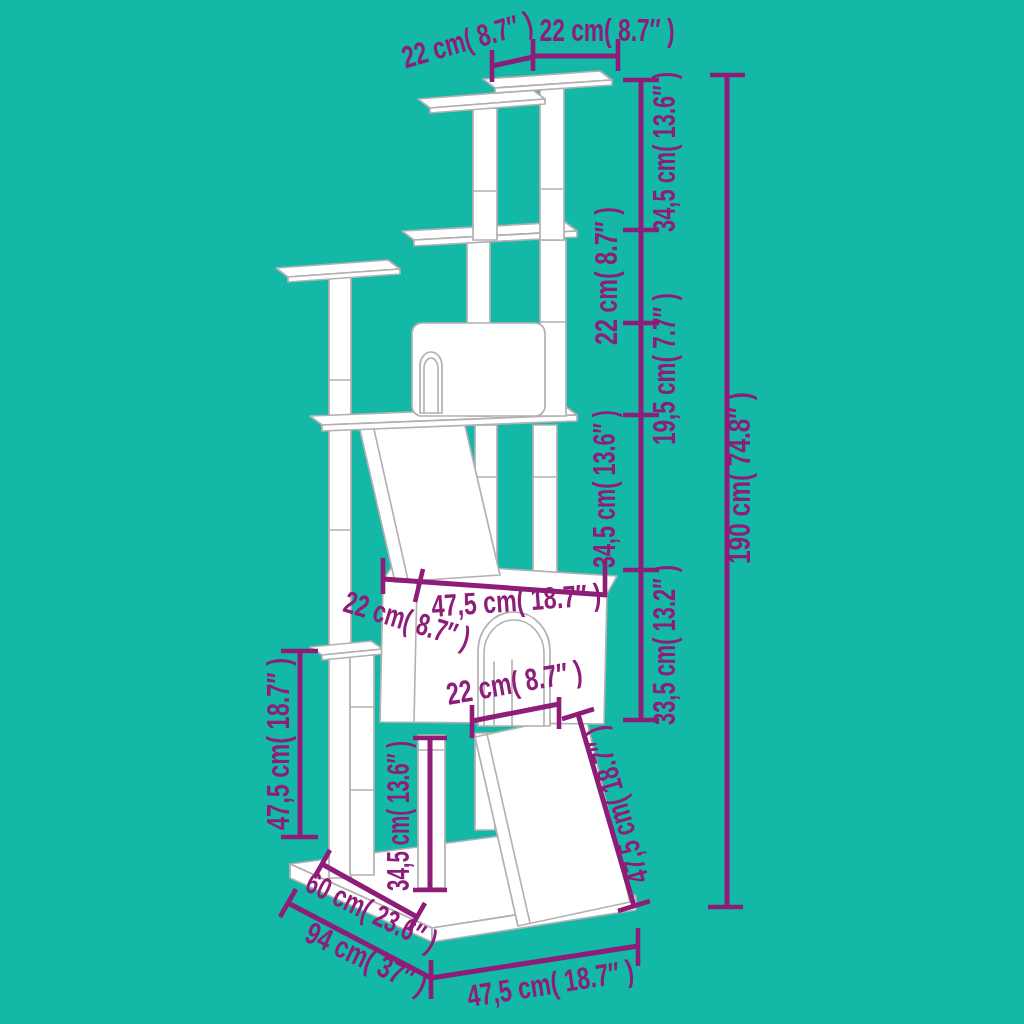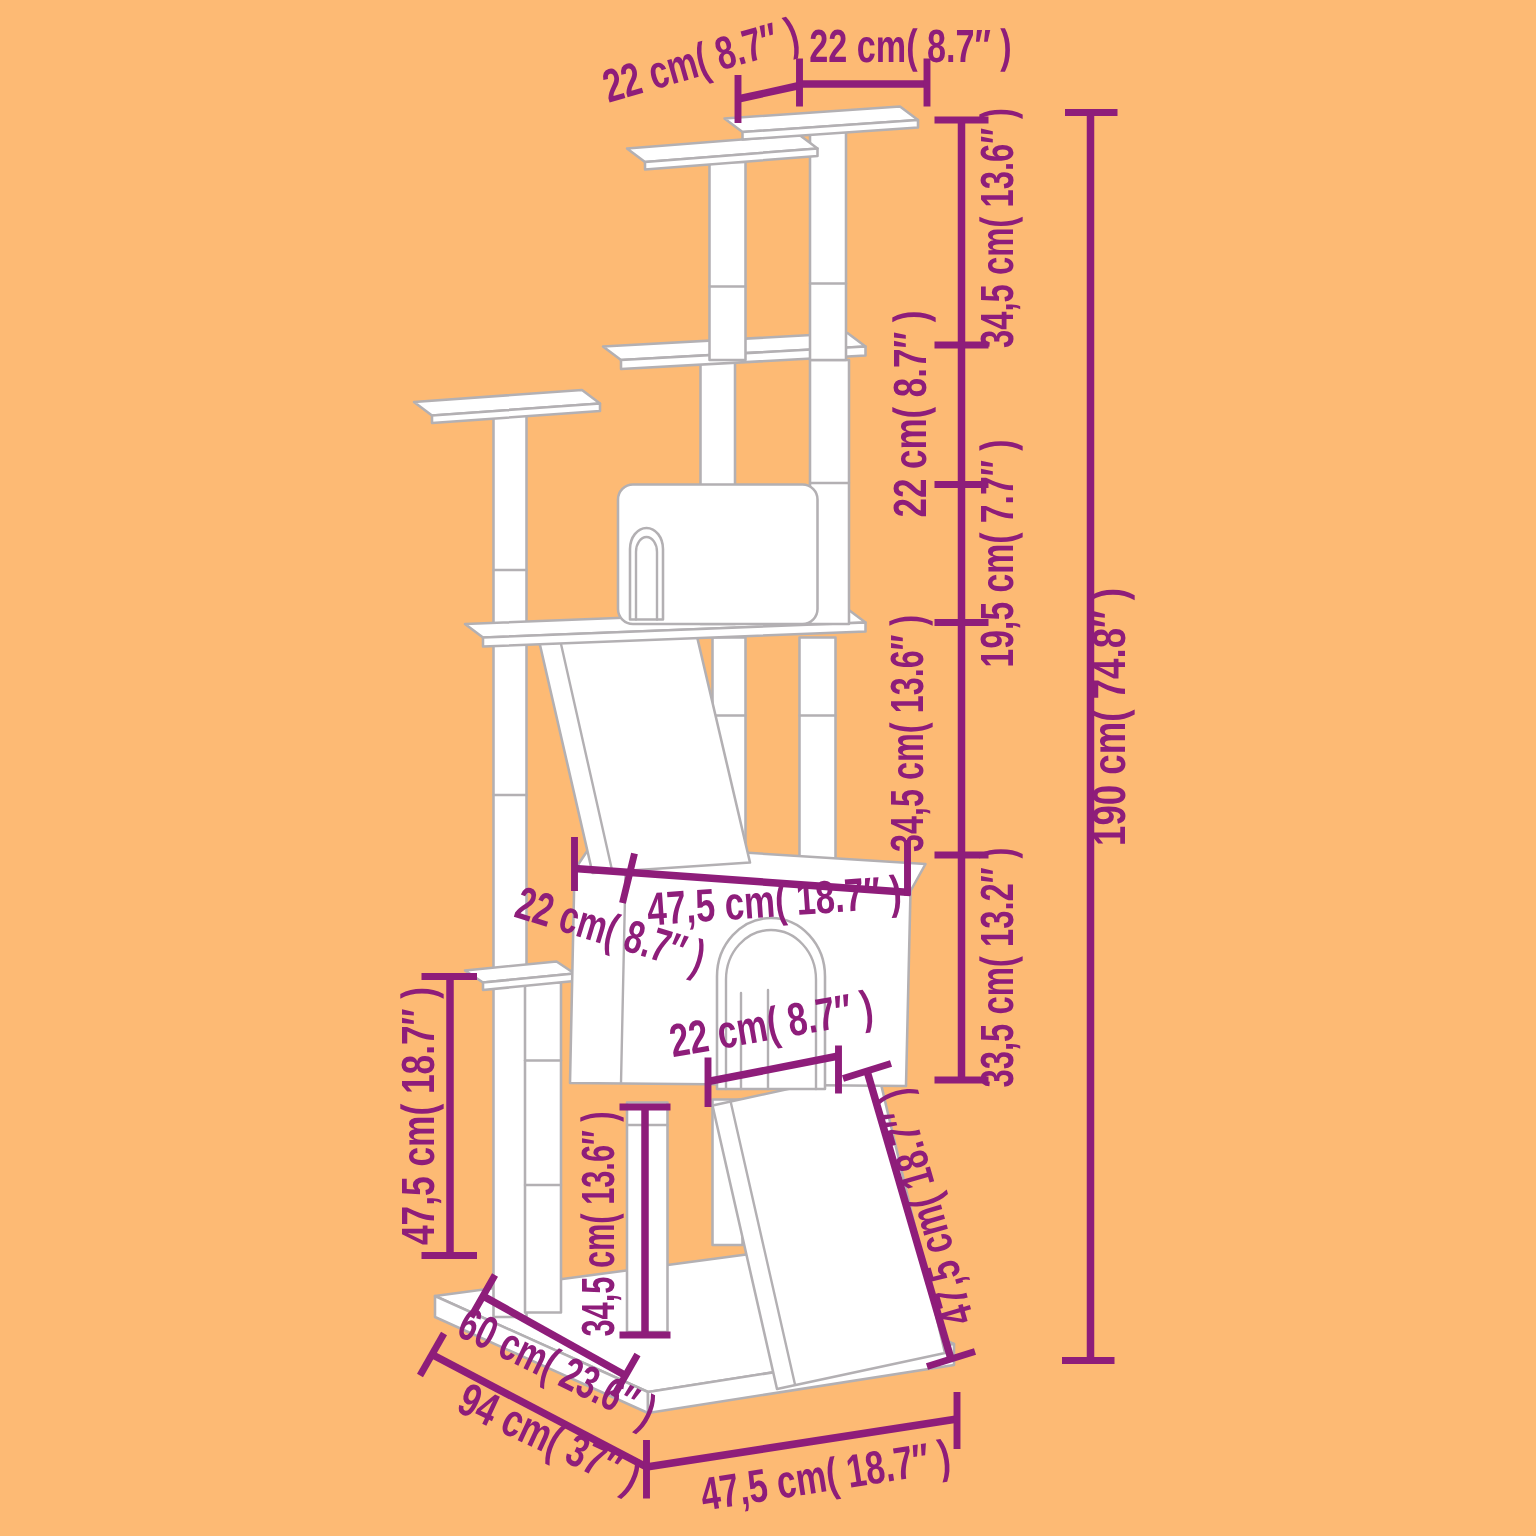--- a/index.html
+++ b/index.html
@@ -1,16 +1,16 @@
 <!DOCTYPE html>
 <html><head>
 <meta charset="utf-8">
 <style>
   html,body{margin:0;padding:0;background:#ffffff;}
-  .canvas{position:relative;width:1024px;height:1024px;background:#fdba74;overflow:hidden;}
+  .canvas{position:relative;width:1024px;height:1024px;background:#14b8a6;overflow:hidden;}
   svg{display:block;}
   .art{fill:#ffffff;stroke:#b3b0b3;stroke-width:1.7;stroke-linejoin:round;stroke-linecap:round;}
   .artline{fill:none;stroke:#b3b0b3;stroke-width:1.6;stroke-linecap:round;}
   .dim{stroke:#8e1d7a;stroke-width:5;fill:none;stroke-linecap:butt;}
   .dimthin{stroke:#8e1d7a;stroke-width:4.6;fill:none;stroke-linecap:butt;}
   text{font-family:"Liberation Sans","DejaVu Sans",sans-serif;font-weight:bold;font-size:31px;fill:#8e1d7a;}
 </style>
 </head>
 <body>
 

